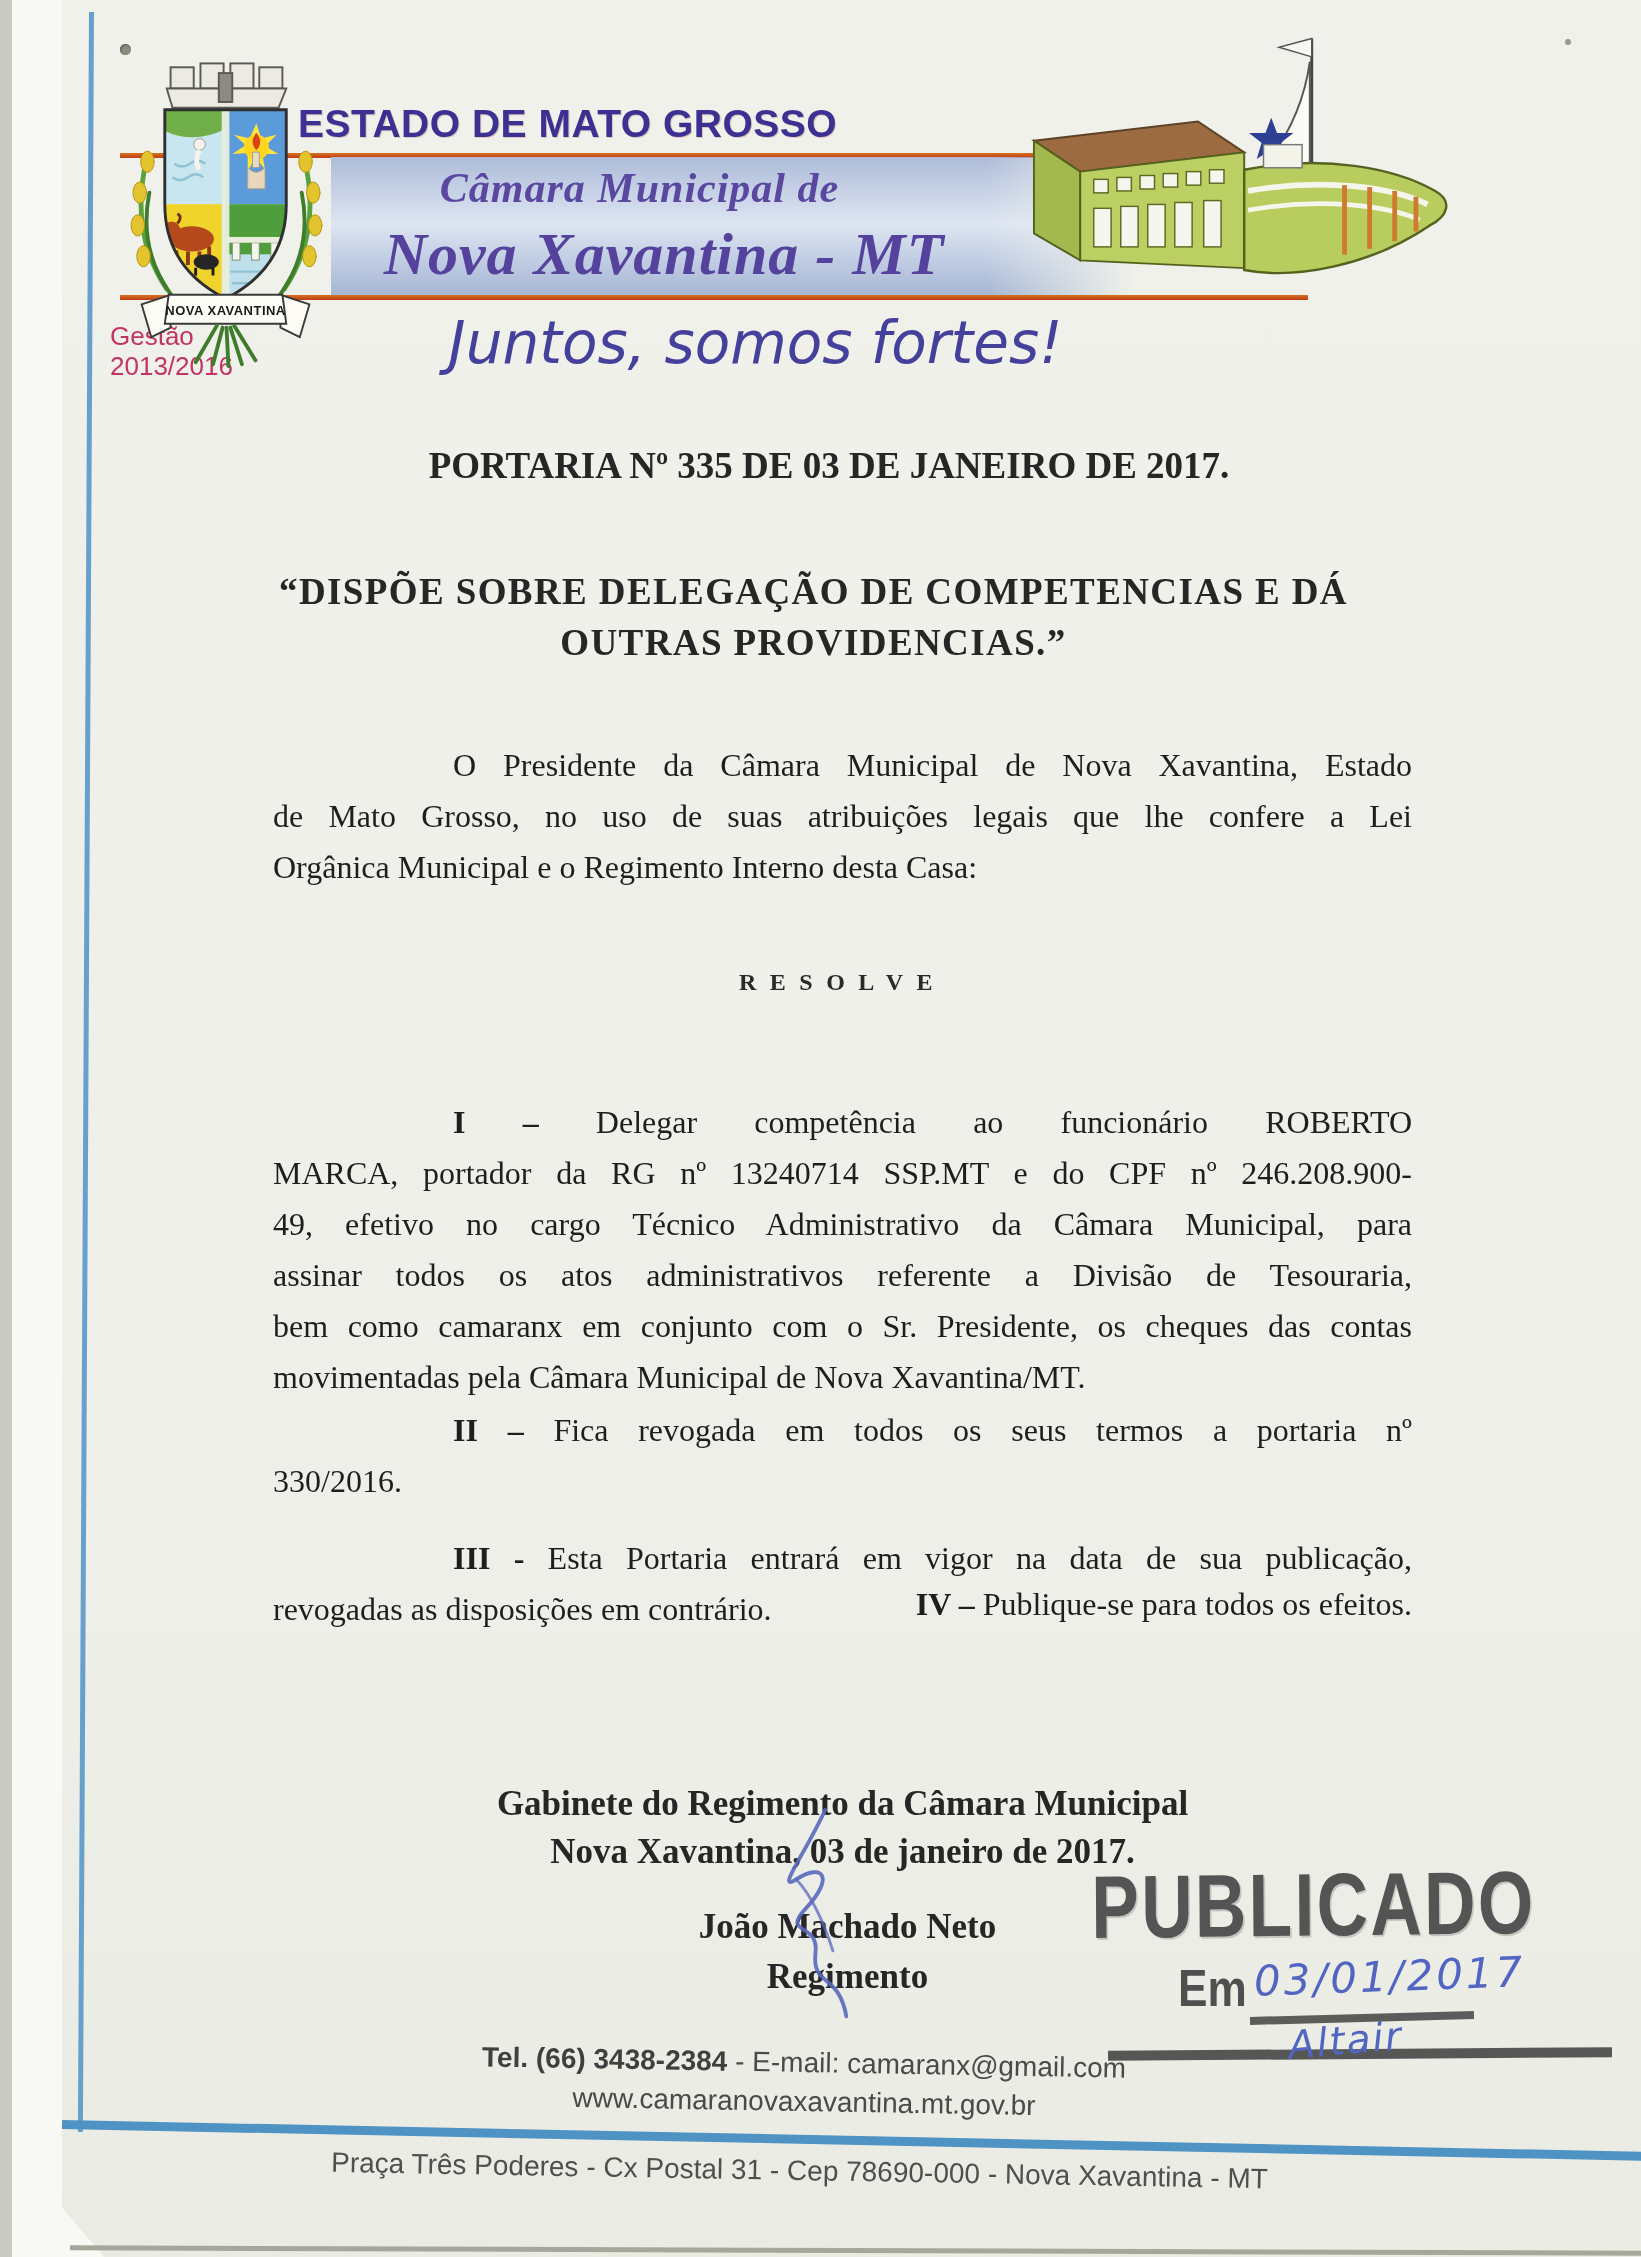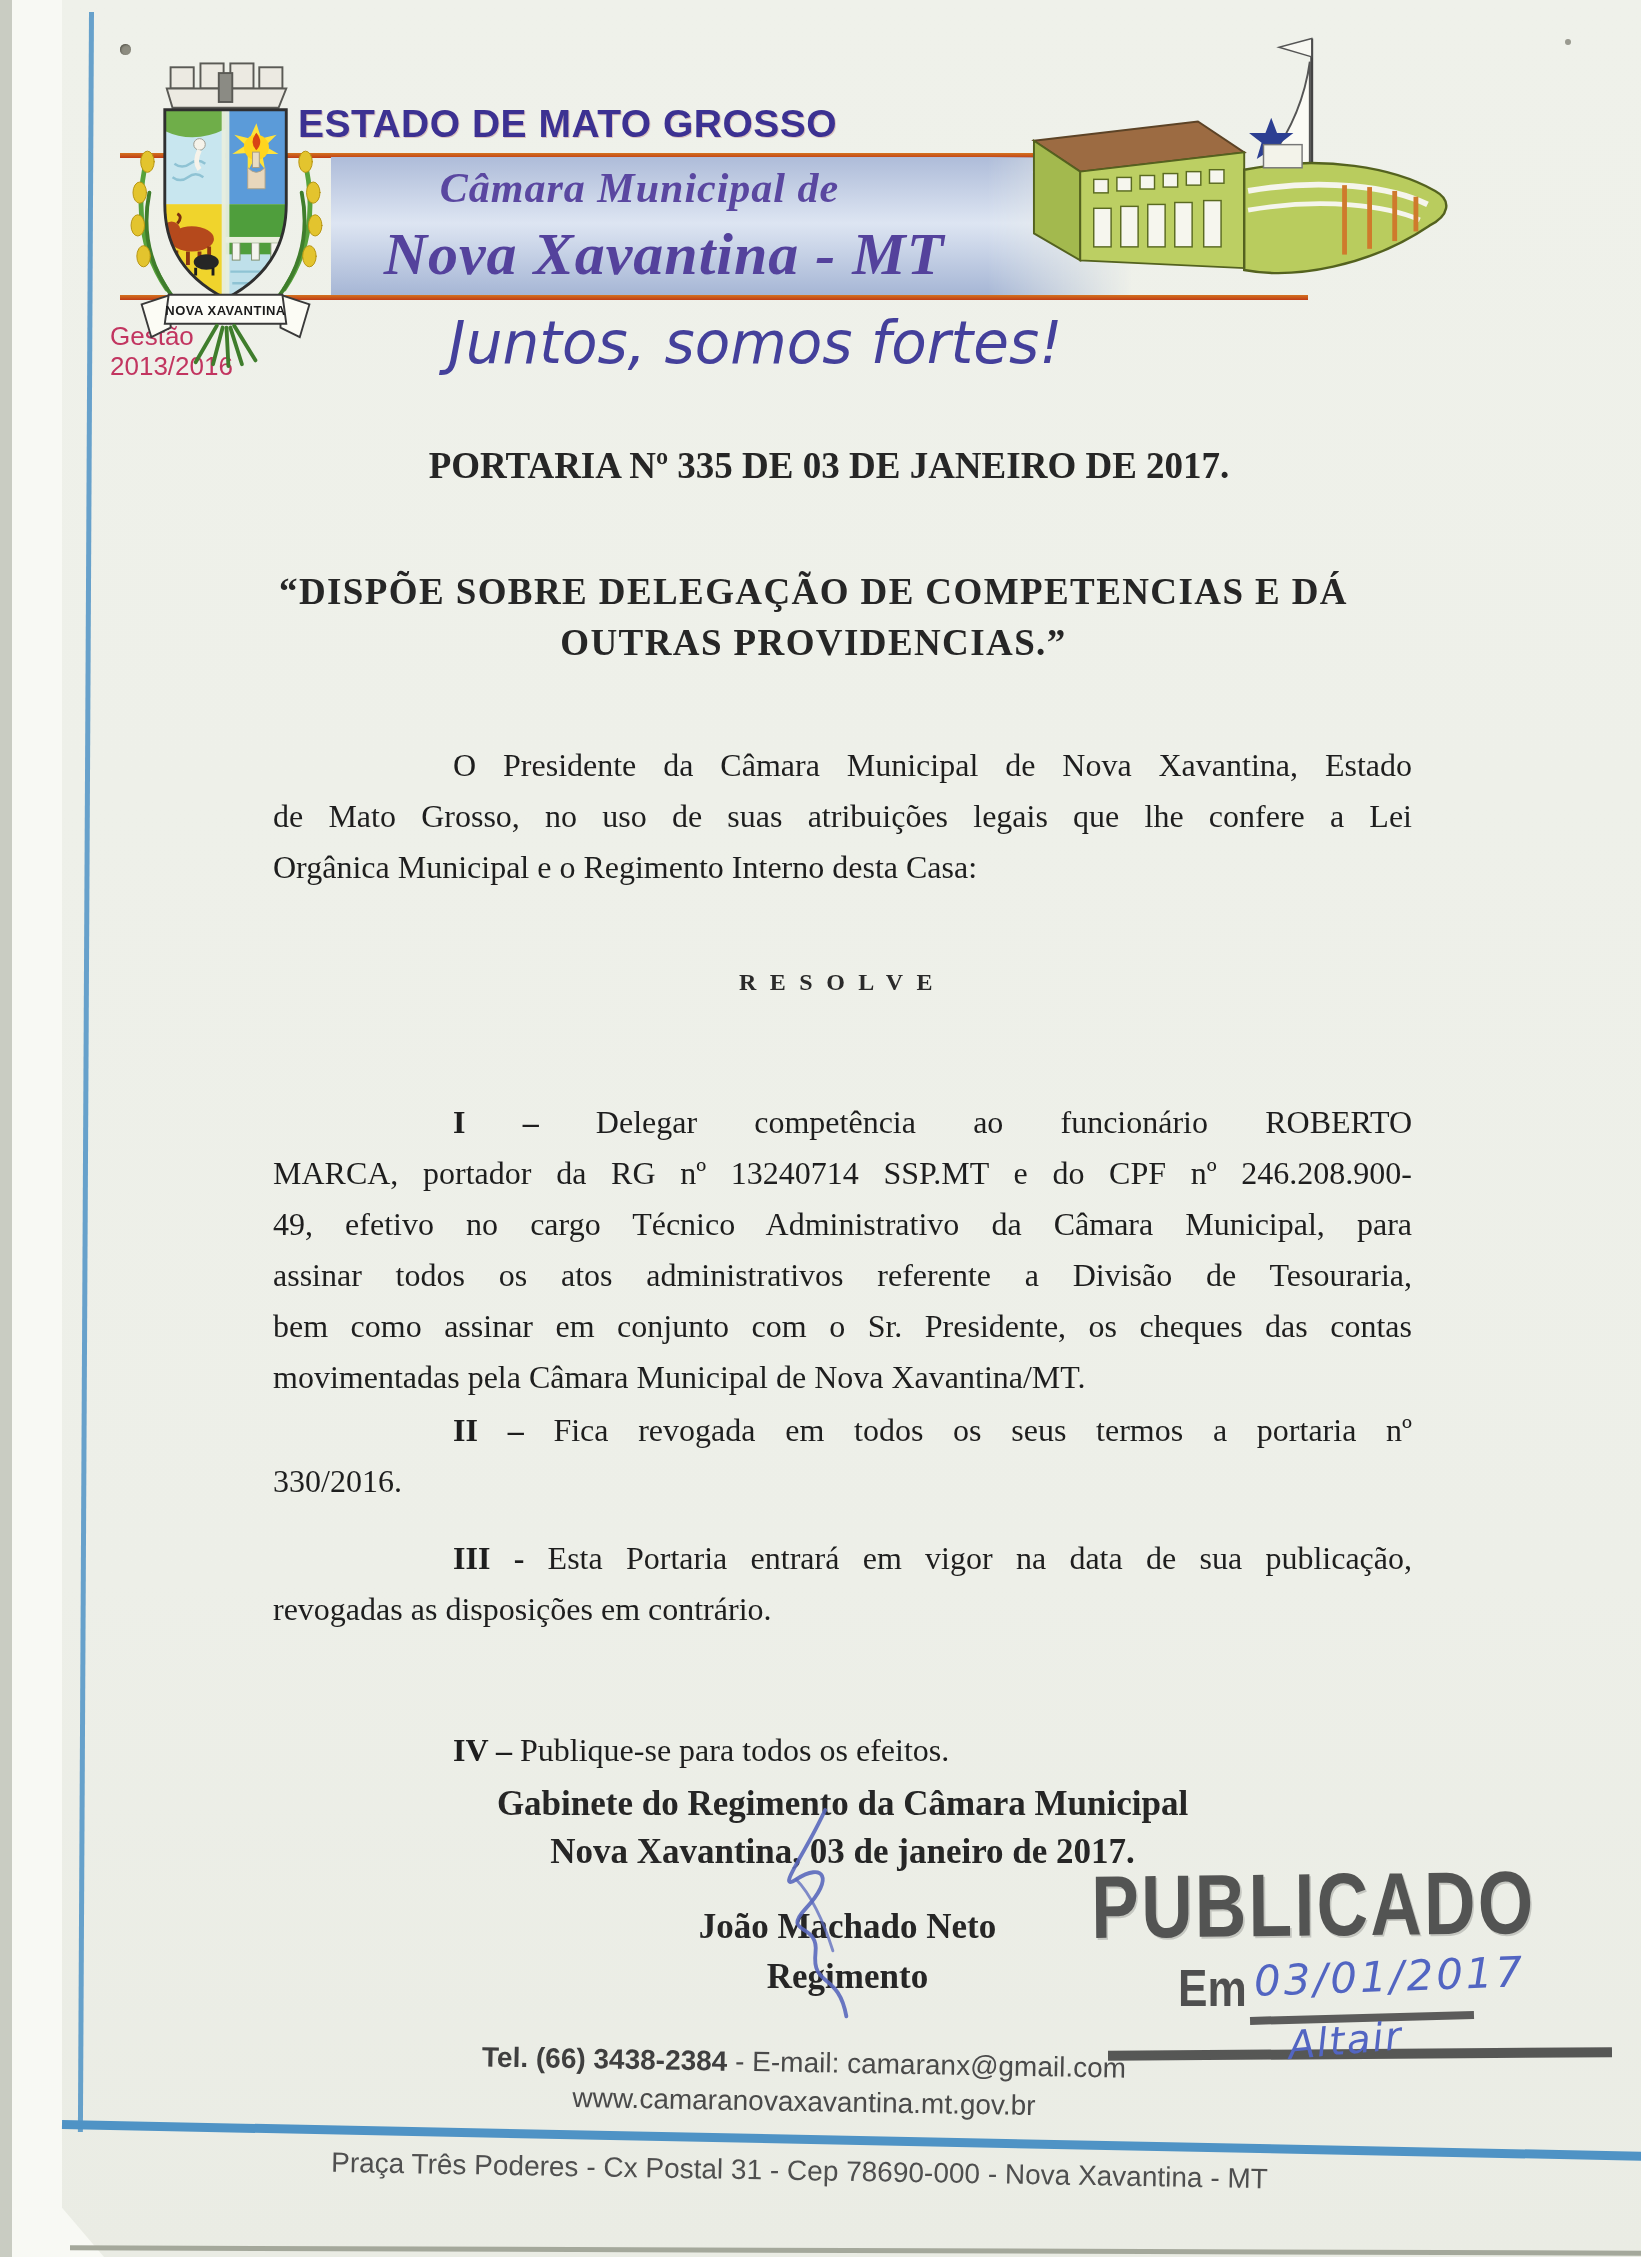--- a/index.html
+++ b/index.html
@@ -189,41 +189,41 @@
   <div class="abs bold center" style="left:261px;top:969px;width:1139px;font-size:24px;letter-spacing:13.5px;color:#2a2a2a;">RESOLVE</div>
 
   <div class="abs" style="left:261px;top:1097px;width:1139px;">
     <div class="body-line just" style="padding-left:180px;">
       <b>I –</b>
       <span>Delegar competência ao funcionário ROBERTO</span>
     </div>
     <div class="body-line just">MARCA,  portador da RG nº 13240714 SSP.MT e do CPF nº 246.208.900-</div>
     <div class="body-line just">49,  efetivo no cargo Técnico Administrativo da Câmara Municipal,  para</div>
     <div class="body-line just">assinar todos os atos administrativos referente a Divisão de Tesouraria,</div>
-    <div class="body-line just">bem como assinar em conjunto com o Sr. Presidente, os cheques das contas</div>
+    <div class="body-line just">bem como camaranx em conjunto com o Sr. Presidente, os cheques das contas</div>
     <div class="body-line">movimentadas pela Câmara Municipal de Nova Xavantina/MT.</div>
   </div>
 
   <div class="abs" style="left:261px;top:1405px;width:1139px;">
     <div class="body-line just" style="padding-left:180px;">
       <b>II –</b>
       <span>Fica revogada em todos os seus termos a portaria nº</span>
     </div>
     <div class="body-line">330/2016.</div>
   </div>
 
   <div class="abs" style="left:261px;top:1533px;width:1139px;">
     <div class="body-line just" style="padding-left:180px;">
       <b>III -</b>
       <span>Esta Portaria entrará em vigor na data de sua publicação,</span>
     </div>
     <div class="body-line">revogadas as disposições em contrário.</div>
   </div>
 
-  <div class="abs" style="left:261px;top:1725px;width:1139px;">
+  <div class="abs" style="left:261px;top:1579px;width:1139px;text-align:right;">
     <div class="body-line" style="padding-left:180px;">
       <b>IV –</b>
       <span>Publique-se para todos os efeitos.</span>
     </div>
   </div>
 
   <div class="abs bold center" style="left:261px;top:1780px;width:1139px;font-size:35px;line-height:48px;color:#262626;">
     <div>Gabinete do Regimento da Câmara Municipal</div>
     <div>Nova Xavantina, 03 de janeiro de 2017.</div>
   </div>

